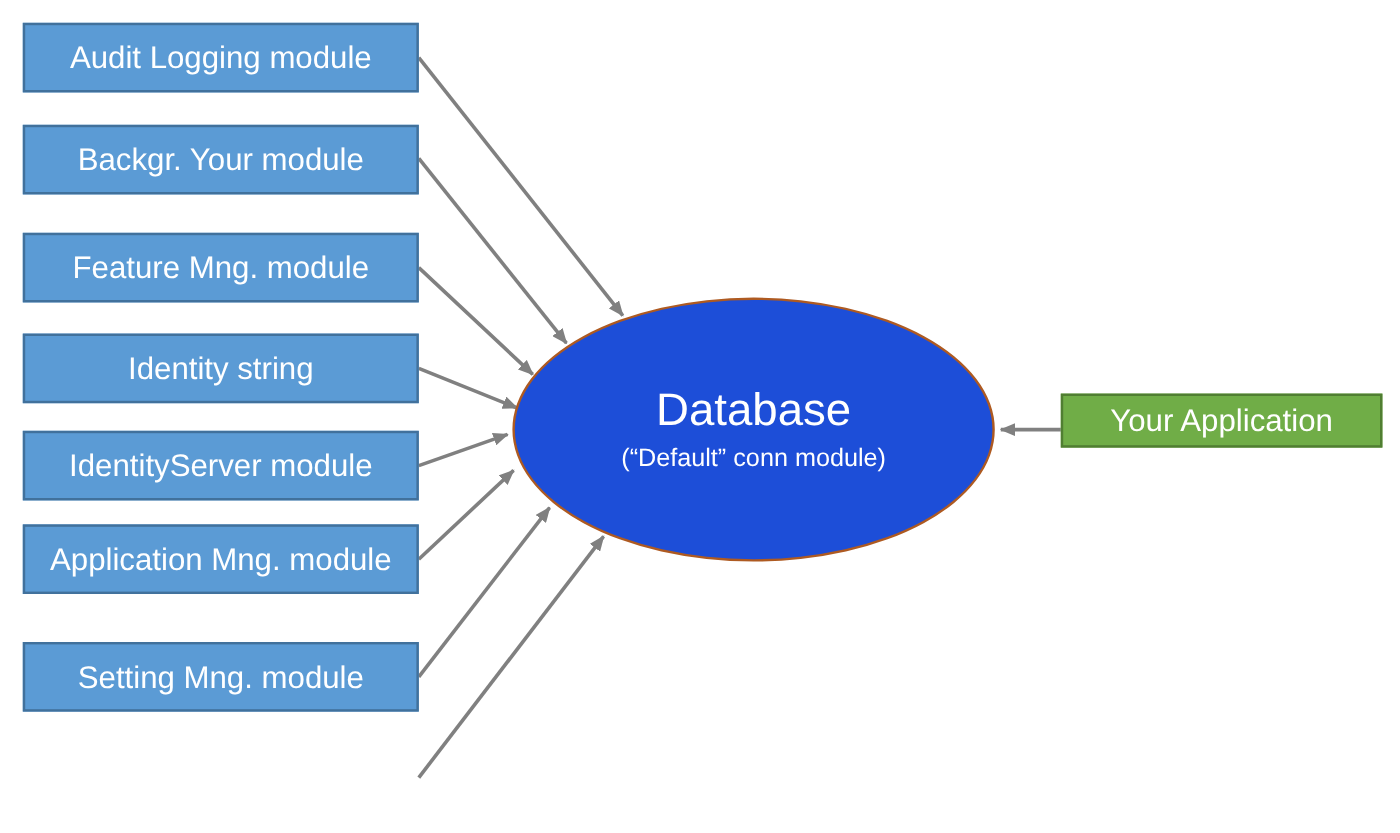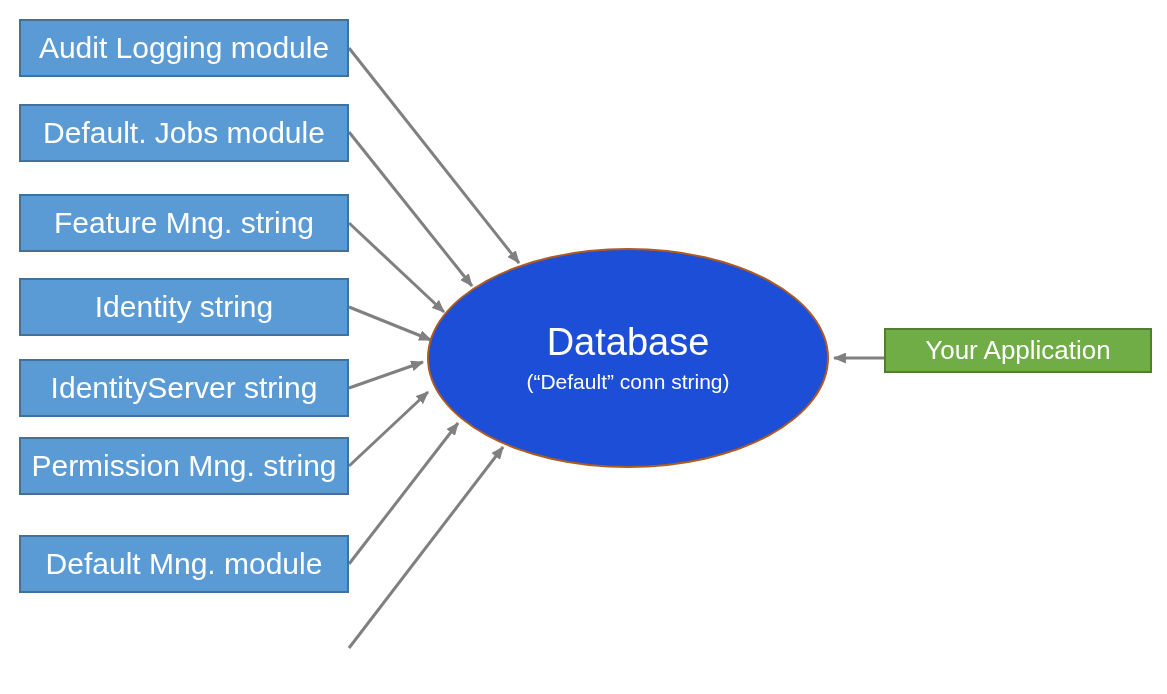--- a/index.html
+++ b/index.html
@@ -28,21 +28,21 @@
     left: 19px;
     width: 330px;
     height: 58px;
     background: #5B9BD5;
     border: 2px solid #41719C;
     box-sizing: border-box;
     display: flex;
     align-items: center;
     justify-content: center;
     color: #ffffff;
-    font-size: 30px;
+    font-size: 26px;
     z-index: 2;
     text-align: center;
   }
   .db-ellipse {
     position: absolute;
     left: 427px;
     top: 248px;
     width: 402px;
     height: 220px;
     background: #1d4ed8;
@@ -102,27 +102,27 @@
       <line x1="349" y1="307" x2="431" y2="340" marker-end="url(#ah)"></line>
       <line x1="349" y1="388" x2="423" y2="362" marker-end="url(#ah)"></line>
       <line x1="349" y1="466" x2="428" y2="392" marker-end="url(#ah)"></line>
       <line x1="349" y1="564" x2="458" y2="423" marker-end="url(#ah)"></line>
       <line x1="349" y1="648" x2="503" y2="447" marker-end="url(#ah)"></line>
       <line x1="884" y1="358" x2="834" y2="358" marker-end="url(#ah)"></line>
     </g>
   </svg>
 
   <div class="module-box" style="top:19px">Audit Logging module</div>
-  <div class="module-box" style="top:104px">Default. Jobs module</div>
-  <div class="module-box" style="top:194px">Feature Mng. string</div>
+  <div class="module-box" style="top:104px">Backgr. Your module</div>
+  <div class="module-box" style="top:194px">Feature Mng. module</div>
   <div class="module-box" style="top:278px">Identity string</div>
-  <div class="module-box" style="top:359px">IdentityServer string</div>
-  <div class="module-box" style="top:437px">Permission Mng. string</div>
-  <div class="module-box" style="top:535px">Default Mng. module</div>
+  <div class="module-box" style="top:359px">IdentityServer module</div>
+  <div class="module-box" style="top:437px">Application Mng. module</div>
+  <div class="module-box" style="top:535px">Setting Mng. module</div>
 
   <div class="db-ellipse">
     <div class="db-title">Database</div>
-    <div class="db-subtitle">(“Default” conn string)</div>
+    <div class="db-subtitle">(“Default” conn module)</div>
   </div>
 
   <div class="app-box">Your Application</div>
 
 </div>
 
 </body></html>

